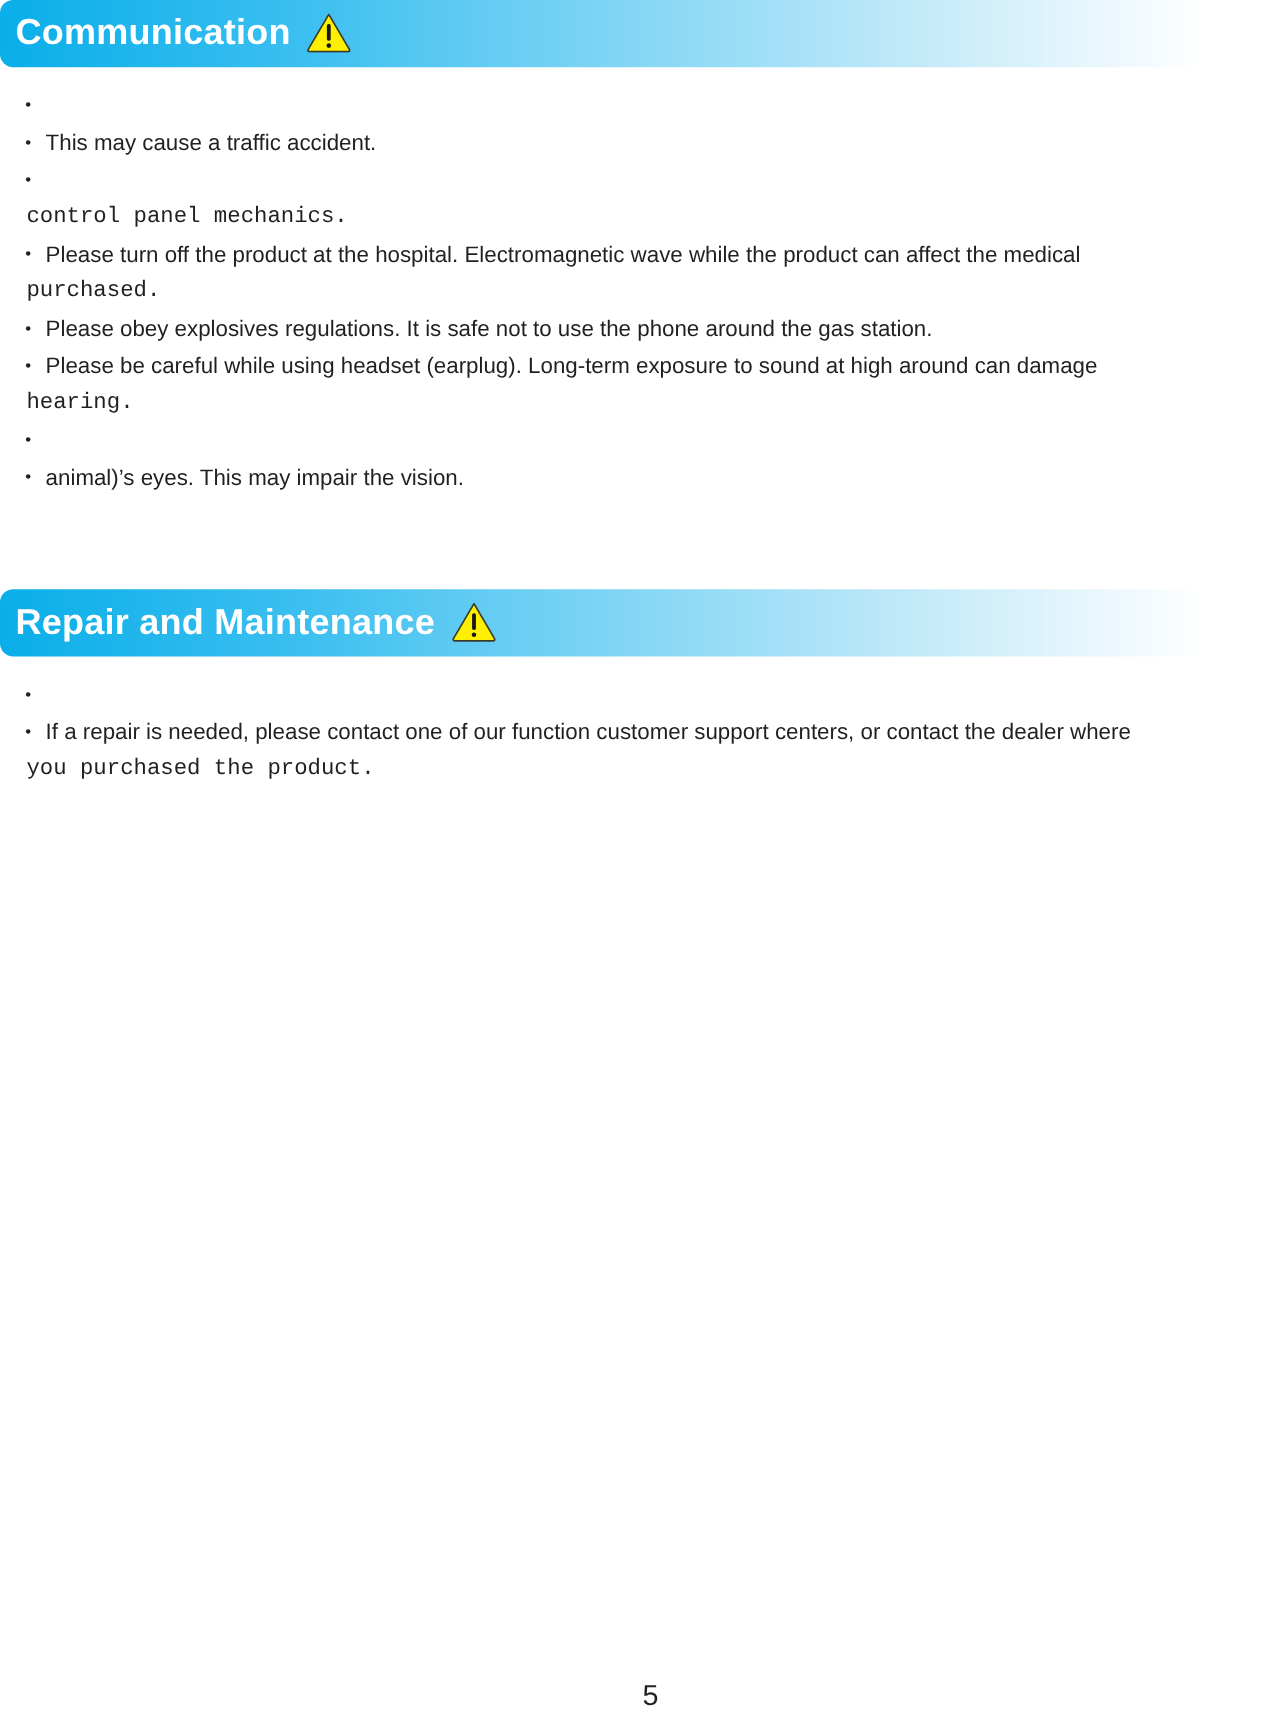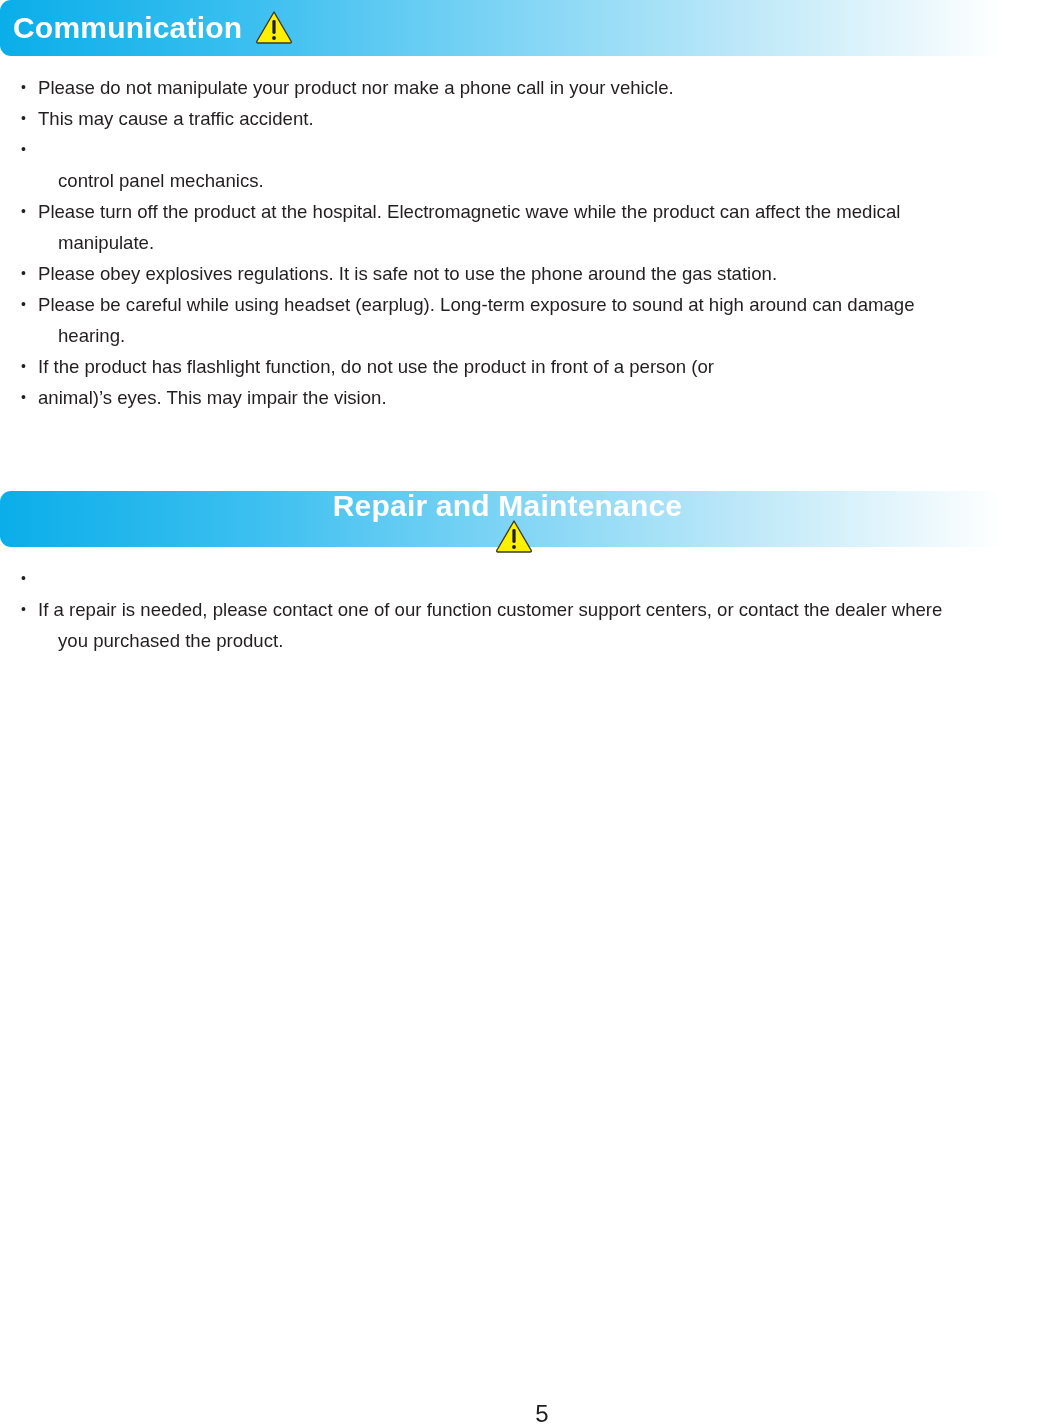--- a/index.html
+++ b/index.html
@@ -50,21 +50,21 @@
       list-style: none;
       font-size: 18.6px;
     }
     .bullet-line {
       position: relative;
       padding-left: 38px;
       height: 31px;
       line-height: 31px;
       white-space: nowrap;
     }
-    .bullet-line.cont { padding-left: 58px; }
+    .bullet-line.cont { padding-left: 22px; font-family: Liberation Mono, monospace; }
     .bullet-dot {
       position: absolute;
       left: 21px;
       top: 0;
       font-size: 14px;
     }
     .page-number {
       position: absolute;
       left: 0;
       width: 1084px;
@@ -82,34 +82,34 @@
   <span class="warn-icon">
     <svg width="38" height="34" viewBox="0 0 38 34">
       <path d="M19 2 L36 31 Q37 33 35 33 L3 33 Q1 33 2 31 Z" fill="#ffef00" stroke="#3a3a2a" stroke-width="1.4" stroke-linejoin="round"></path>
       <rect x="17.4" y="10" width="3.2" height="14" rx="1.4" fill="#1a1a1a"></rect>
       <circle cx="19" cy="28" r="1.9" fill="#1a1a1a"></circle>
     </svg>
   </span>
 </div>
 
 <ul class="bullets" style="top:72px;">
-  <li class="bullet-line"><span class="bullet-dot">•</span><span>Please do not manipulate your product nor make a phone call in your vehicle.</span></li>
+  <li class="bullet-line"><span class="bullet-dot">•</span></li>
   <li class="bullet-line"><span class="bullet-dot">•</span><span>This may cause a traffic accident.</span></li>
   <li class="bullet-line"><span class="bullet-dot">•</span></li>
   <li class="bullet-line cont"><span>control panel mechanics.</span></li>
   <li class="bullet-line"><span class="bullet-dot">•</span><span>Please turn off the product at the hospital. Electromagnetic wave while the product can affect the medical</span></li>
-  <li class="bullet-line cont"><span>manipulate.</span></li>
+  <li class="bullet-line cont"><span>purchased.</span></li>
   <li class="bullet-line"><span class="bullet-dot">•</span><span>Please obey explosives regulations. It is safe not to use the phone around the gas station.</span></li>
   <li class="bullet-line"><span class="bullet-dot">•</span><span>Please be careful while using headset (earplug). Long-term exposure to sound at high around can damage</span></li>
   <li class="bullet-line cont"><span>hearing.</span></li>
-  <li class="bullet-line"><span class="bullet-dot">•</span><span>If the product has flashlight function, do not use the product in front of a person (or</span></li>
+  <li class="bullet-line"><span class="bullet-dot">•</span></li>
   <li class="bullet-line"><span class="bullet-dot">•</span><span>animal)’s eyes. This may impair the vision.</span></li>
 </ul>
 
-<div class="section-header" style="top:491px;flex-direction:column;">
+<div class="section-header" style="top:491px;">
   <span class="section-title">Repair and Maintenance</span>
   <span class="warn-icon">
     <svg width="38" height="34" viewBox="0 0 38 34">
       <path d="M19 2 L36 31 Q37 33 35 33 L3 33 Q1 33 2 31 Z" fill="#ffef00" stroke="#3a3a2a" stroke-width="1.4" stroke-linejoin="round"></path>
       <rect x="17.4" y="10" width="3.2" height="14" rx="1.4" fill="#1a1a1a"></rect>
       <circle cx="19" cy="28" r="1.9" fill="#1a1a1a"></circle>
     </svg>
   </span>
 </div>
 

